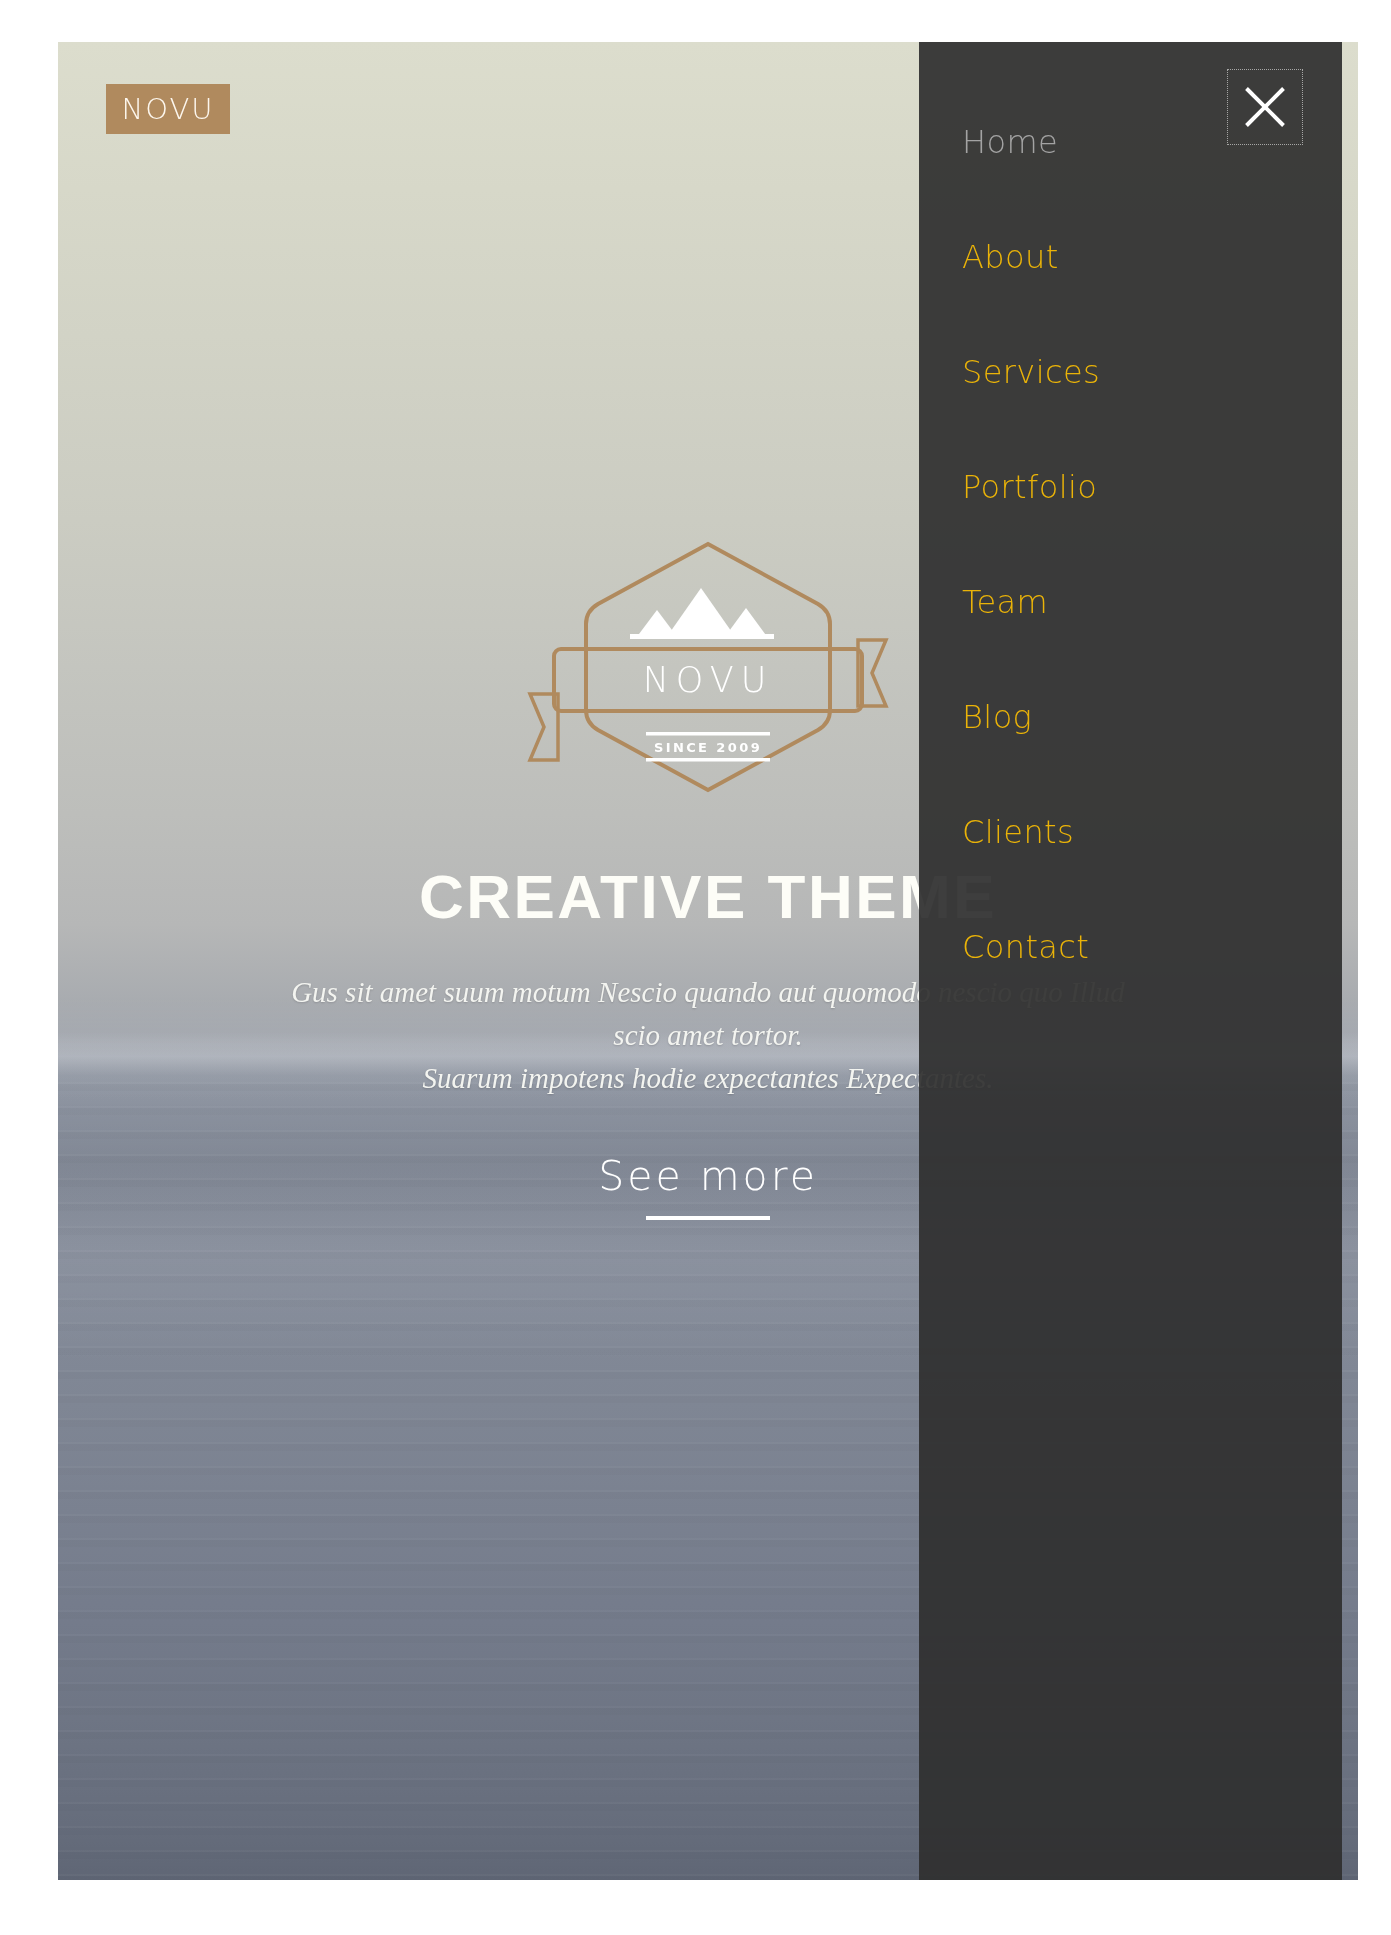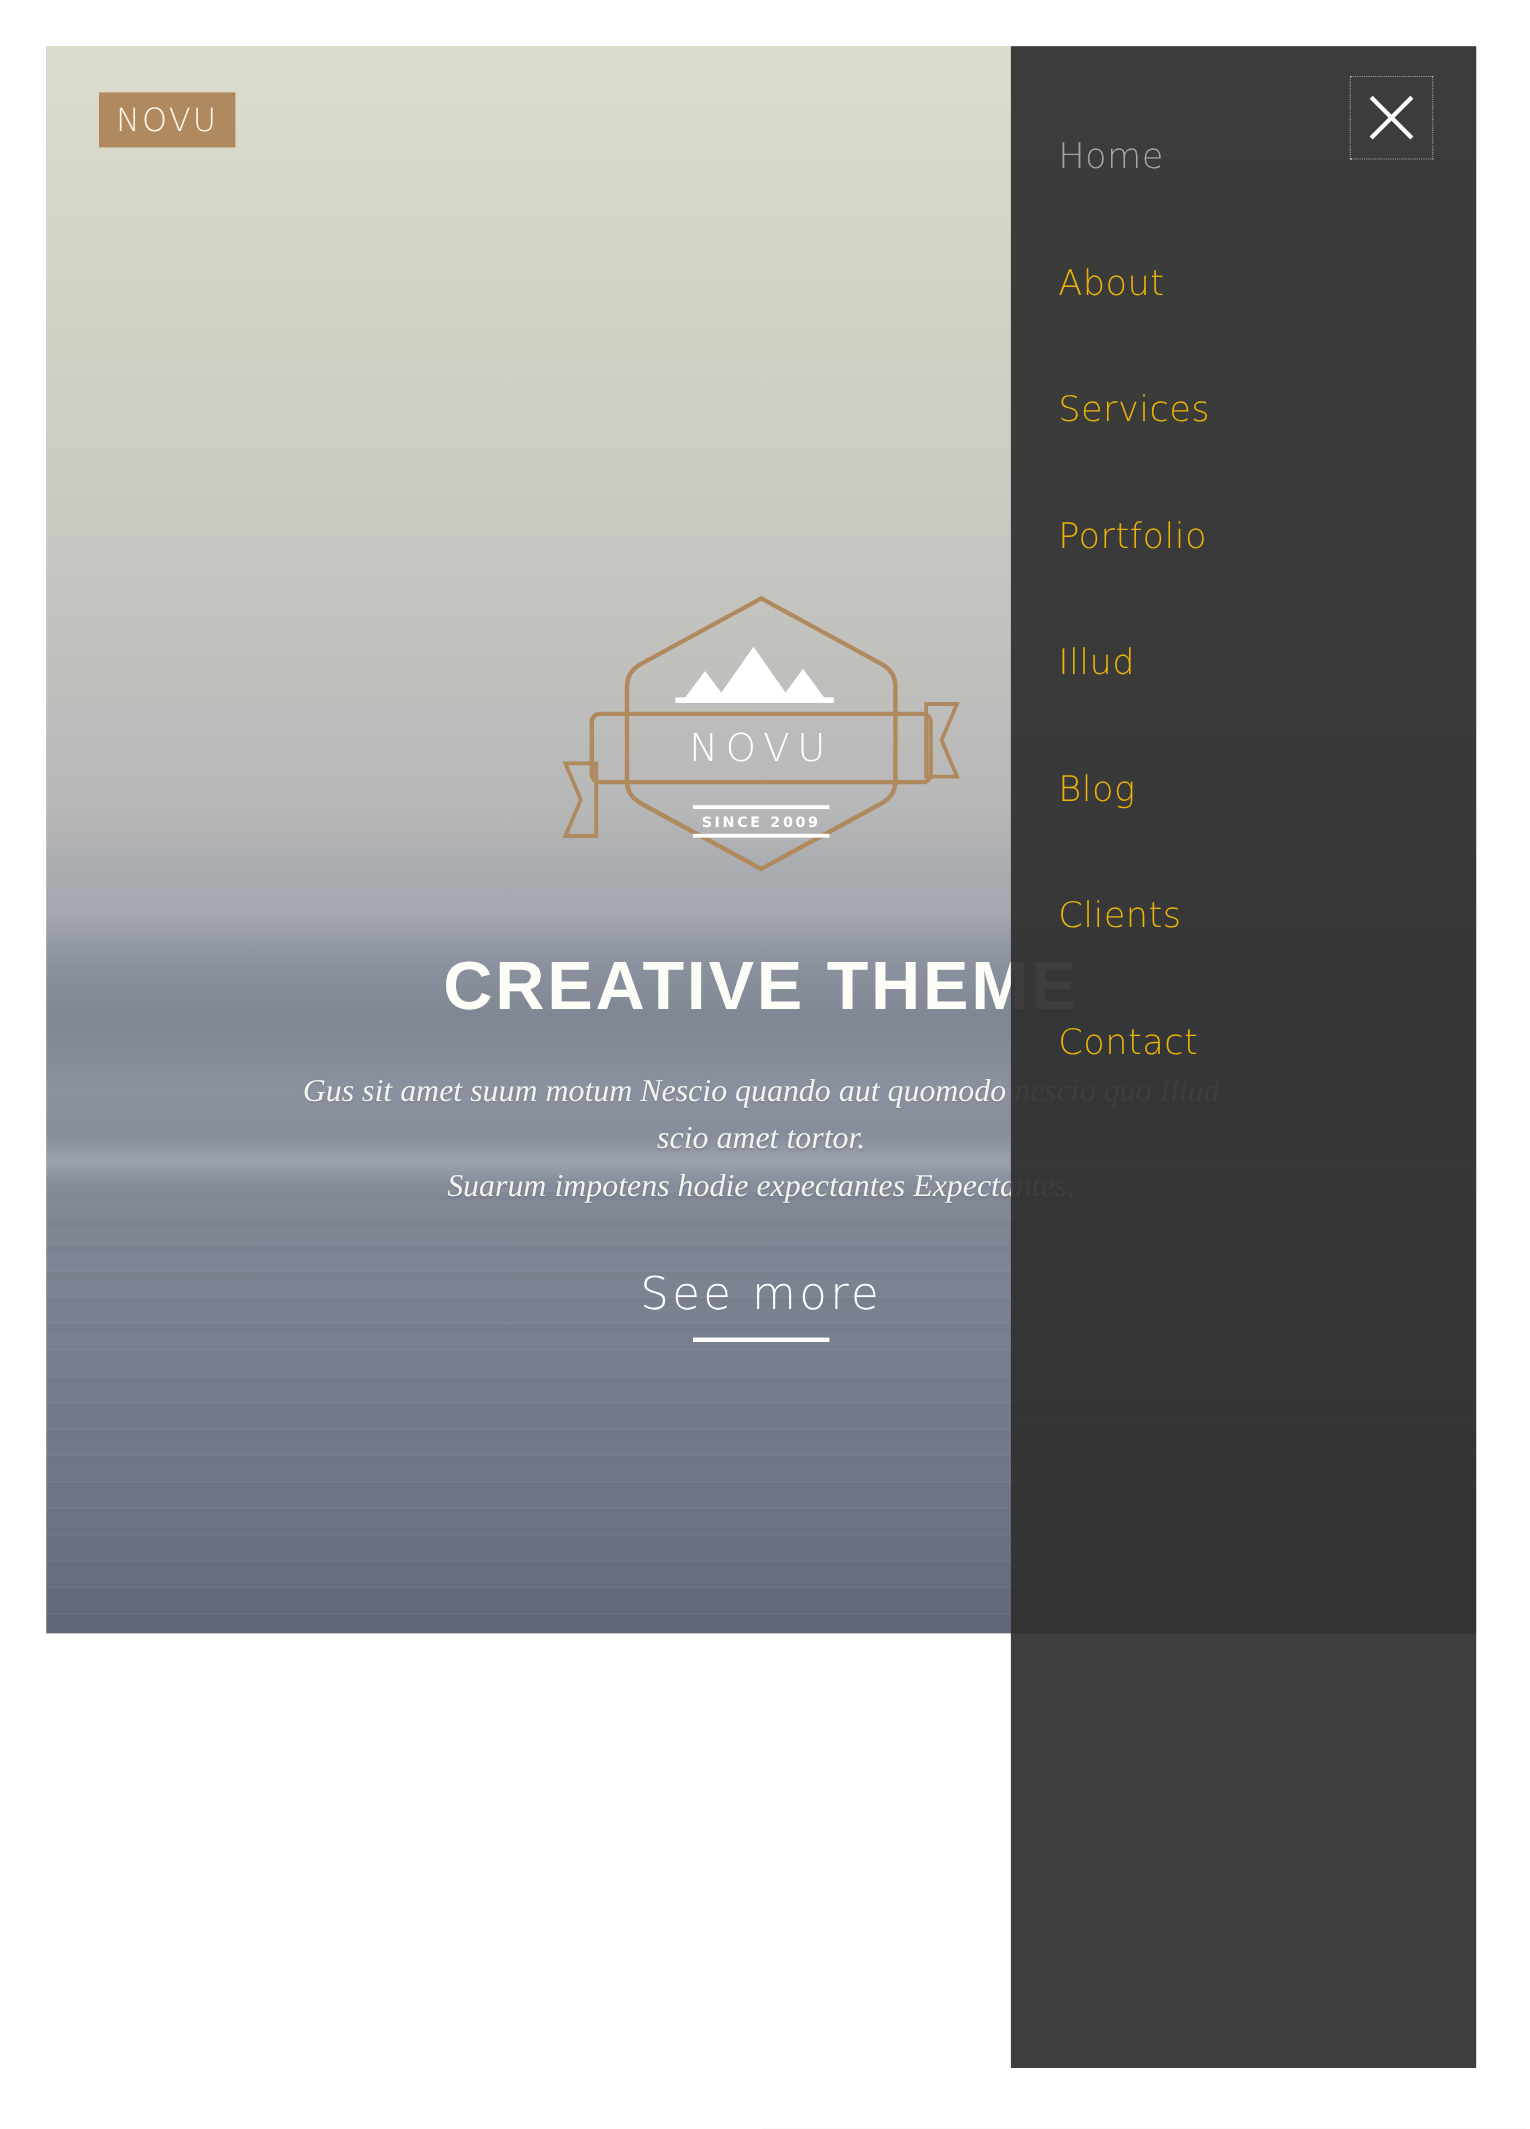--- a/index.html
+++ b/index.html
@@ -17,24 +17,24 @@
     position: absolute;
     left: 0; top: 0;
     width: 1391px;
     height: 1935px;
     background: #ffffff;
   }
 
   
   #hero {
     position: absolute;
-    left: 42px;
+    left: 58px;
     top: 42px;
     width: 1300px;
-    height: 1443px;
+    height: 1838px;
     overflow: hidden;
     background: #cfd0c8;
   }
 
   
   #hero-photo {
     position: absolute;
     inset: 0;
     background:
       
@@ -304,21 +304,21 @@
       <li class="nav-item">
         <span class="nav-link">About</span>
       </li>
       <li class="nav-item">
         <span class="nav-link">Services</span>
       </li>
       <li class="nav-item">
         <span class="nav-link">Portfolio</span>
       </li>
       <li class="nav-item">
-        <span class="nav-link">Illud</span>
+        <span class="nav-link">Team</span>
       </li>
       <li class="nav-item">
         <span class="nav-link">Blog</span>
       </li>
       <li class="nav-item">
         <span class="nav-link">Clients</span>
       </li>
       <li class="nav-item">
         <span class="nav-link">Contact</span>
       </li>

